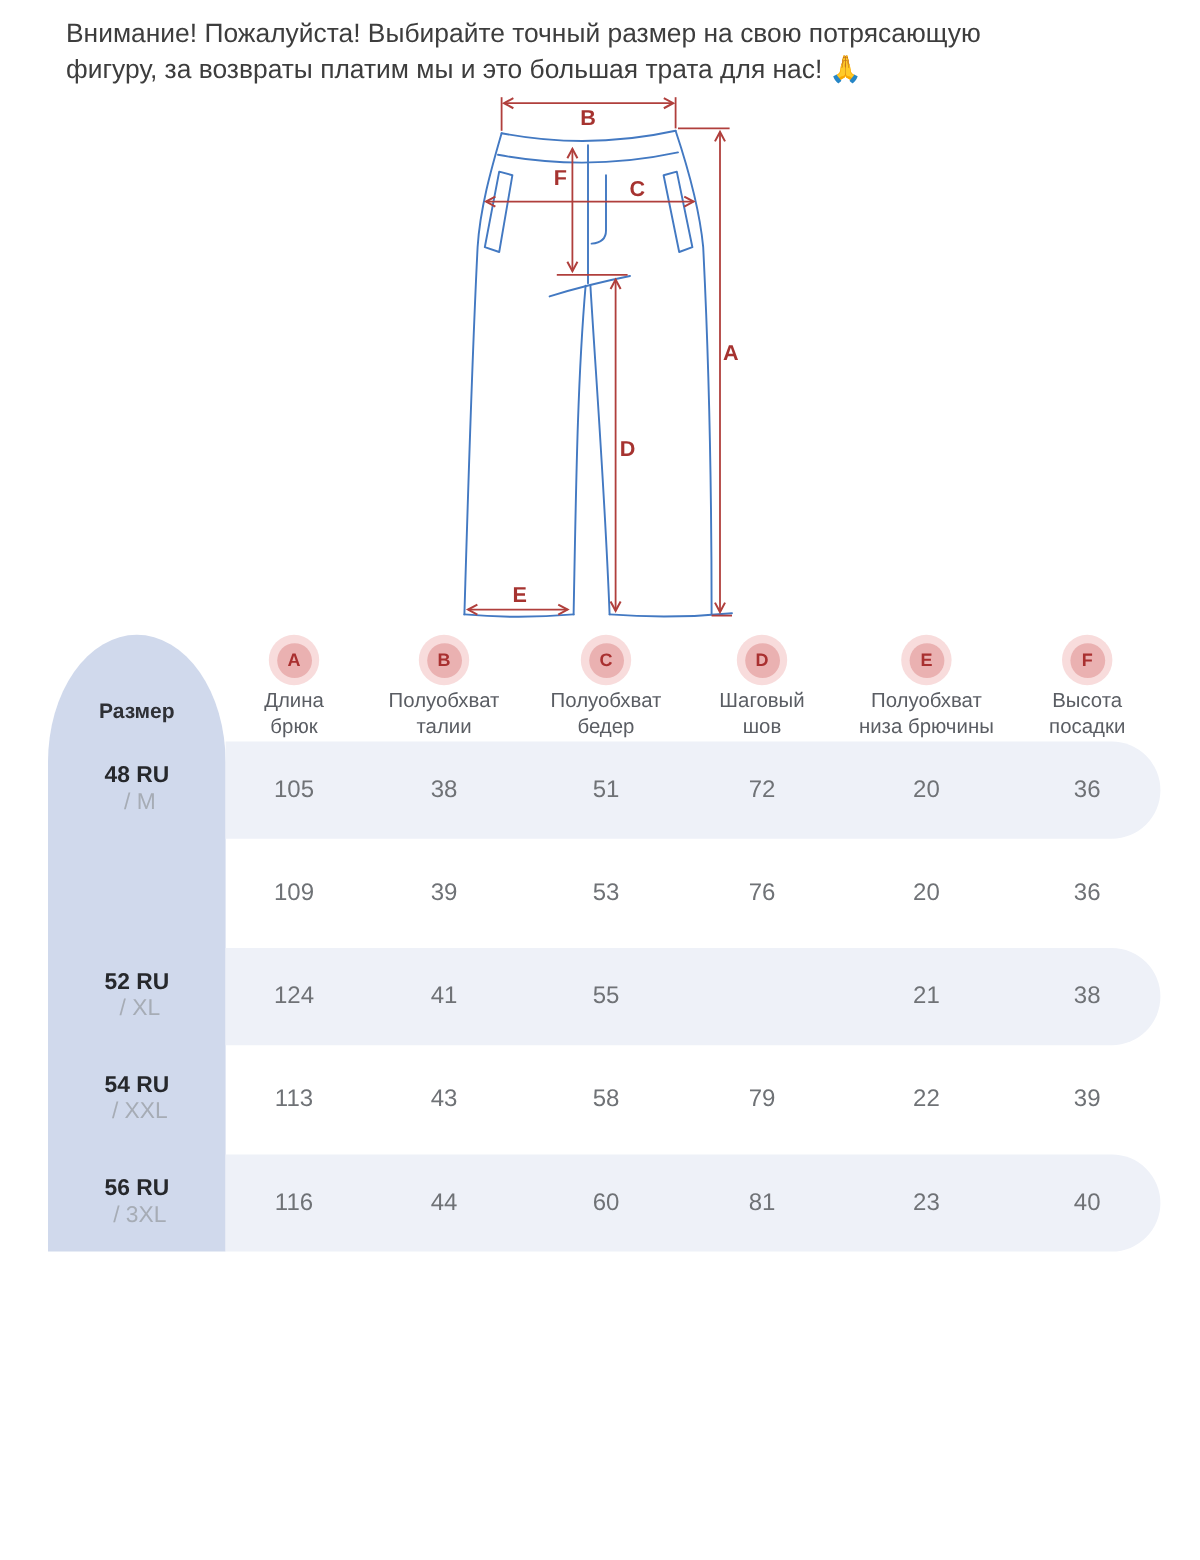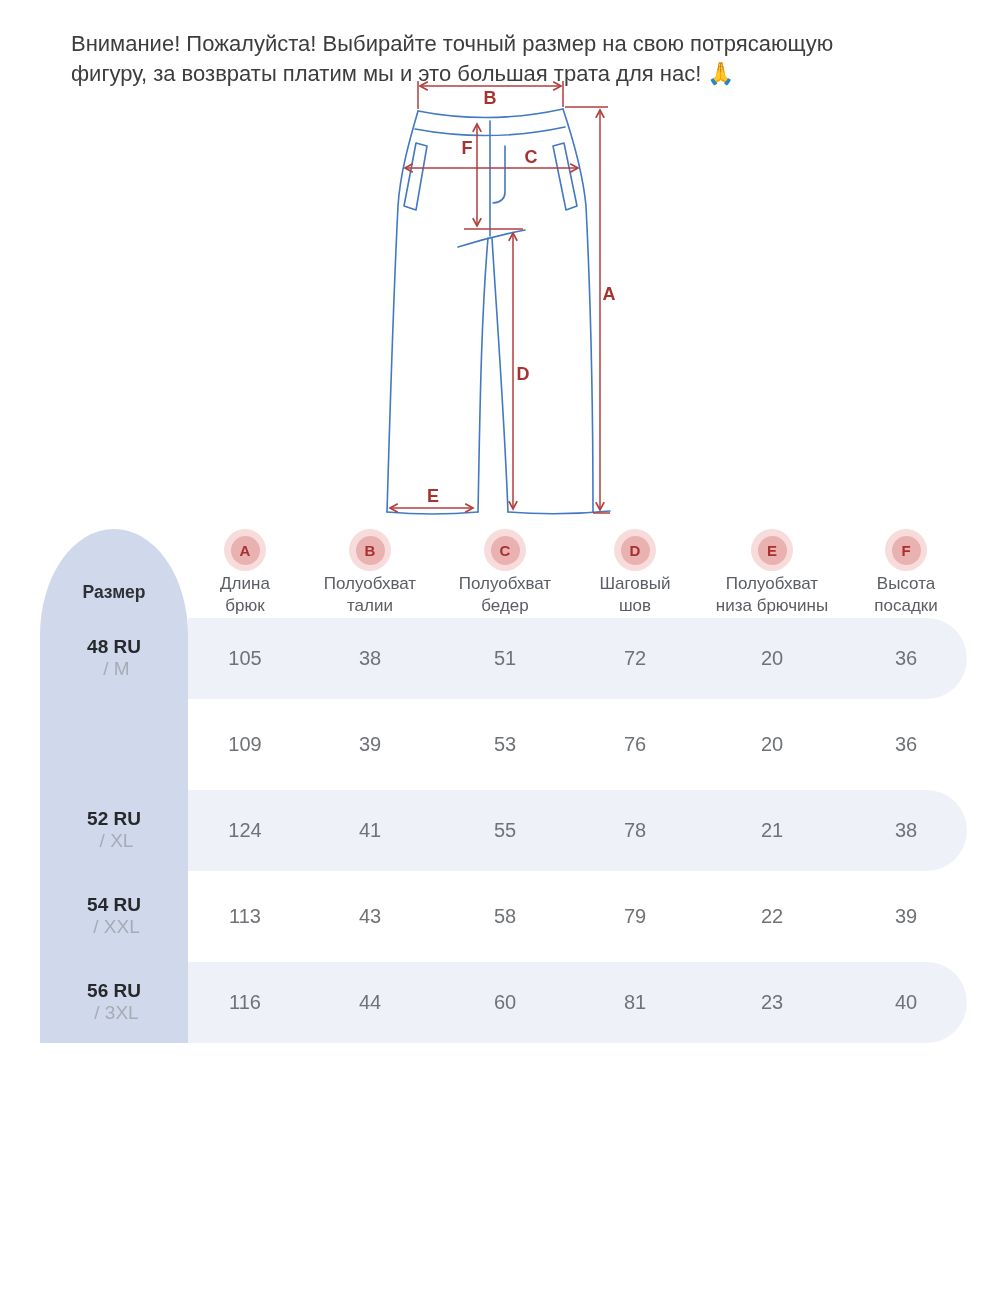--- a/index.html
+++ b/index.html
@@ -1,20 +1,20 @@
 <!DOCTYPE html>
 <html><head>
 <meta charset="utf-8">
 <style>
   html,body{margin:0;padding:0;background:#fff;}
   .page{position:relative;width:1000px;height:1300px;background:#ffffff;overflow:hidden;
         font-family:"Liberation Sans","DejaVu Sans",sans-serif;}
 
   
-  .title{position:absolute;left:55px;top:13px;margin:16px;width:930px;
+  .title{position:absolute;left:55px;top:13px;margin:0;width:930px;
          font-size:22px;line-height:30px;color:#3d3d3d;}
 
   
   .diagram{position:absolute;left:380px;top:80px;width:240px;height:445px;}
 
   
   .size-col{position:absolute;left:40px;top:529px;width:148px;height:514px;
             background:#d0d9ec;border-radius:74px 74px 0 0 / 106px 106px 0 0;}
   .size-col-header{position:absolute;left:40px;top:558px;width:148px;text-align:center;
             font-weight:bold;font-size:17.5px;color:#2e3035;margin-top:24px;}
@@ -178,21 +178,20 @@
   <div class="cell row-1 col-a">109</div>
   <div class="cell row-1 col-b">39</div>
   <div class="cell row-1 col-c">53</div>
   <div class="cell row-1 col-d">76</div>
   <div class="cell row-1 col-e">20</div>
   <div class="cell row-1 col-f">36</div>
 
   <div class="cell row-2 col-a">124</div>
   <div class="cell row-2 col-b">41</div>
   <div class="cell row-2 col-c">55</div>
-  <div class="cell row-2 col-d">78</div>
   <div class="cell row-2 col-e">21</div>
   <div class="cell row-2 col-f">38</div>
 
   <div class="cell row-3 col-a">113</div>
   <div class="cell row-3 col-b">43</div>
   <div class="cell row-3 col-c">58</div>
   <div class="cell row-3 col-d">79</div>
   <div class="cell row-3 col-e">22</div>
   <div class="cell row-3 col-f">39</div>
 

